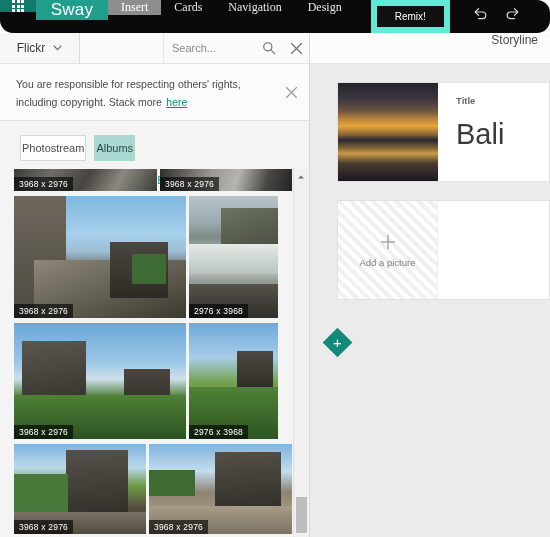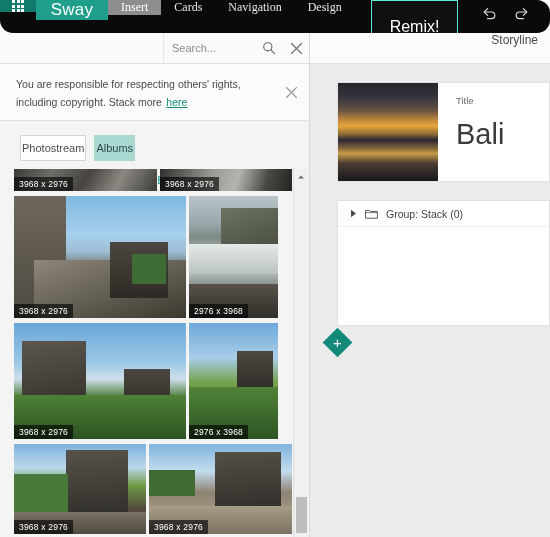--- a/index.html
+++ b/index.html
@@ -42,24 +42,24 @@
   .nav-tab {
     display: flex; align-items: center;
     padding: 0 13px;
     color: #e8e8e8; font-size: 12px;
     cursor: pointer;
     font-family: Liberation Serif, serif;
   }
   .nav-tab.active { background: #8d8d8d; color: #ffffff; }
   .remix-wrap { display: flex; align-items: center; padding-left: 16px; }
   .remix-btn {
-    border: 1px solid #5eead4;
+    border: 6px solid #5eead4;
     background: #101010;
-    color: #ffffff; font-size: 16px;
-    padding: 17px 18px;
+    color: #ffffff; font-size: 10px;
+    padding: 5px 18px;
     cursor: pointer;
   }
   .arrows { display: flex; align-items: center; gap: 6px; padding-left: 18px; }
   .arrow-btn {
     width: 26px; height: 26px;
     display: flex; align-items: center; justify-content: center;
     cursor: pointer;
   }
   .arrow-btn svg { display: block; }
 
@@ -216,21 +216,21 @@
     width: 100px; height: 98px;
     background:
       linear-gradient(180deg,
         #26242a 0%, #3b3640 16%, #6a5242 28%,
         #c08a3a 38%, #e8a63c 44%, #8f6a38 52%,
         #2a2832 58%, #7a6038 66%, #c89a45 72%,
         #4a3c30 82%, #1a1820 100%);
       flex: none;
   }
   .title-body { padding: 12px 0 0 18px; }
-  .title-kicker { font-size: 9.5px; color: #666; margin-bottom: 14px; }
+  .title-kicker { font-size: 9.5px; color: #666; margin-bottom: 14px; font-weight: bold; }
   .title-heading { font-size: 29px; color: #3a3a3a; font-weight: 400; line-height: 1; }
 
   .group-card {
     margin: 18px 0 0 27px;
     background: #ffffff;
     border: 1px solid #e0e0e0;
   }
   .group-head {
     height: 26px;
     display: flex; align-items: center; gap: 8px;
@@ -319,20 +319,26 @@
         <path d="M13 6 H6.5 A3.3 3.3 0 0 0 6.5 12.6 H10.5" fill="none" stroke="#d8d8d8" stroke-width="1.2" stroke-linecap="round"></path>
         <path d="M10.4 2.6 L13.8 6 L10.4 9.4" fill="none" stroke="#d8d8d8" stroke-width="1.2" stroke-linecap="round" stroke-linejoin="round"></path>
       </svg>
     </div>
   </div>
 </div>
 
 <div class="left-panel">
 
   <div class="source-bar">
+    <div class="source-select">
+      <span class="source-name">Flickr</span>
+      <svg class="chev" width="9" height="6" viewBox="0 0 9 6">
+        <path d="M1 1 L4.5 4.6 L8 1" fill="none" stroke="#6a6a6a" stroke-width="1.1" stroke-linecap="round" stroke-linejoin="round"></path>
+      </svg>
+    </div>
     <div class="source-spacer"></div>
     <div class="search-zone">
       <input class="search-input" type="text" placeholder="Search..." style="">
       <div class="icon-btn">
         <svg width="14" height="14" viewBox="0 0 14 14">
           <circle cx="5.8" cy="5.8" r="4.1" fill="none" stroke="#6a6a6a" stroke-width="1.1"></circle>
           <line x1="8.9" y1="8.9" x2="12.6" y2="12.6" stroke="#6a6a6a" stroke-width="1.1" stroke-linecap="round"></line>
         </svg>
       </div>
     </div>
@@ -447,31 +453,28 @@
 
     <div class="title-card">
       <div class="title-thumb"></div>
       <div class="title-body">
         <div class="title-kicker">Title</div>
         <div class="title-heading">Bali</div>
       </div>
     </div>
 
     <div class="group-card">
-      <div class="group-head">
-        <svg width="7" height="9" viewBox="0 0 7 9">
-          <path d="M1 0.8 L6 4.5 L1 8.2 Z" fill="#4a4a4a"></path>
-        </svg>
-        <svg width="13" height="11" viewBox="0 0 13 11">
-          <path d="M0.6 2.4 H4.4 L5.6 3.6 H12.4 V10.2 H0.6 Z" fill="none" stroke="#5a5a5a" stroke-width="1"></path>
-          <path d="M0.6 4.6 H12.4" fill="none" stroke="#5a5a5a" stroke-width="0.8"></path>
-        </svg>
-        <span class="group-label">Group: Stack (0)</span>
-      </div>
       <div class="group-body">
+        <div class="dropzone">
+          <svg width="18" height="18" viewBox="0 0 18 18">
+            <line x1="9" y1="2" x2="9" y2="16" stroke="#8c8c8c" stroke-width="1.1"></line>
+            <line x1="2" y1="9" x2="16" y2="9" stroke="#8c8c8c" stroke-width="1.1"></line>
+          </svg>
+          <span class="dz-label">Add a picture</span>
+        </div>
         <div class="group-rest"></div>
       </div>
     </div>
 
     <div class="add-diamond">
       <span>+</span>
     </div>
 
   </div>
 </div>

